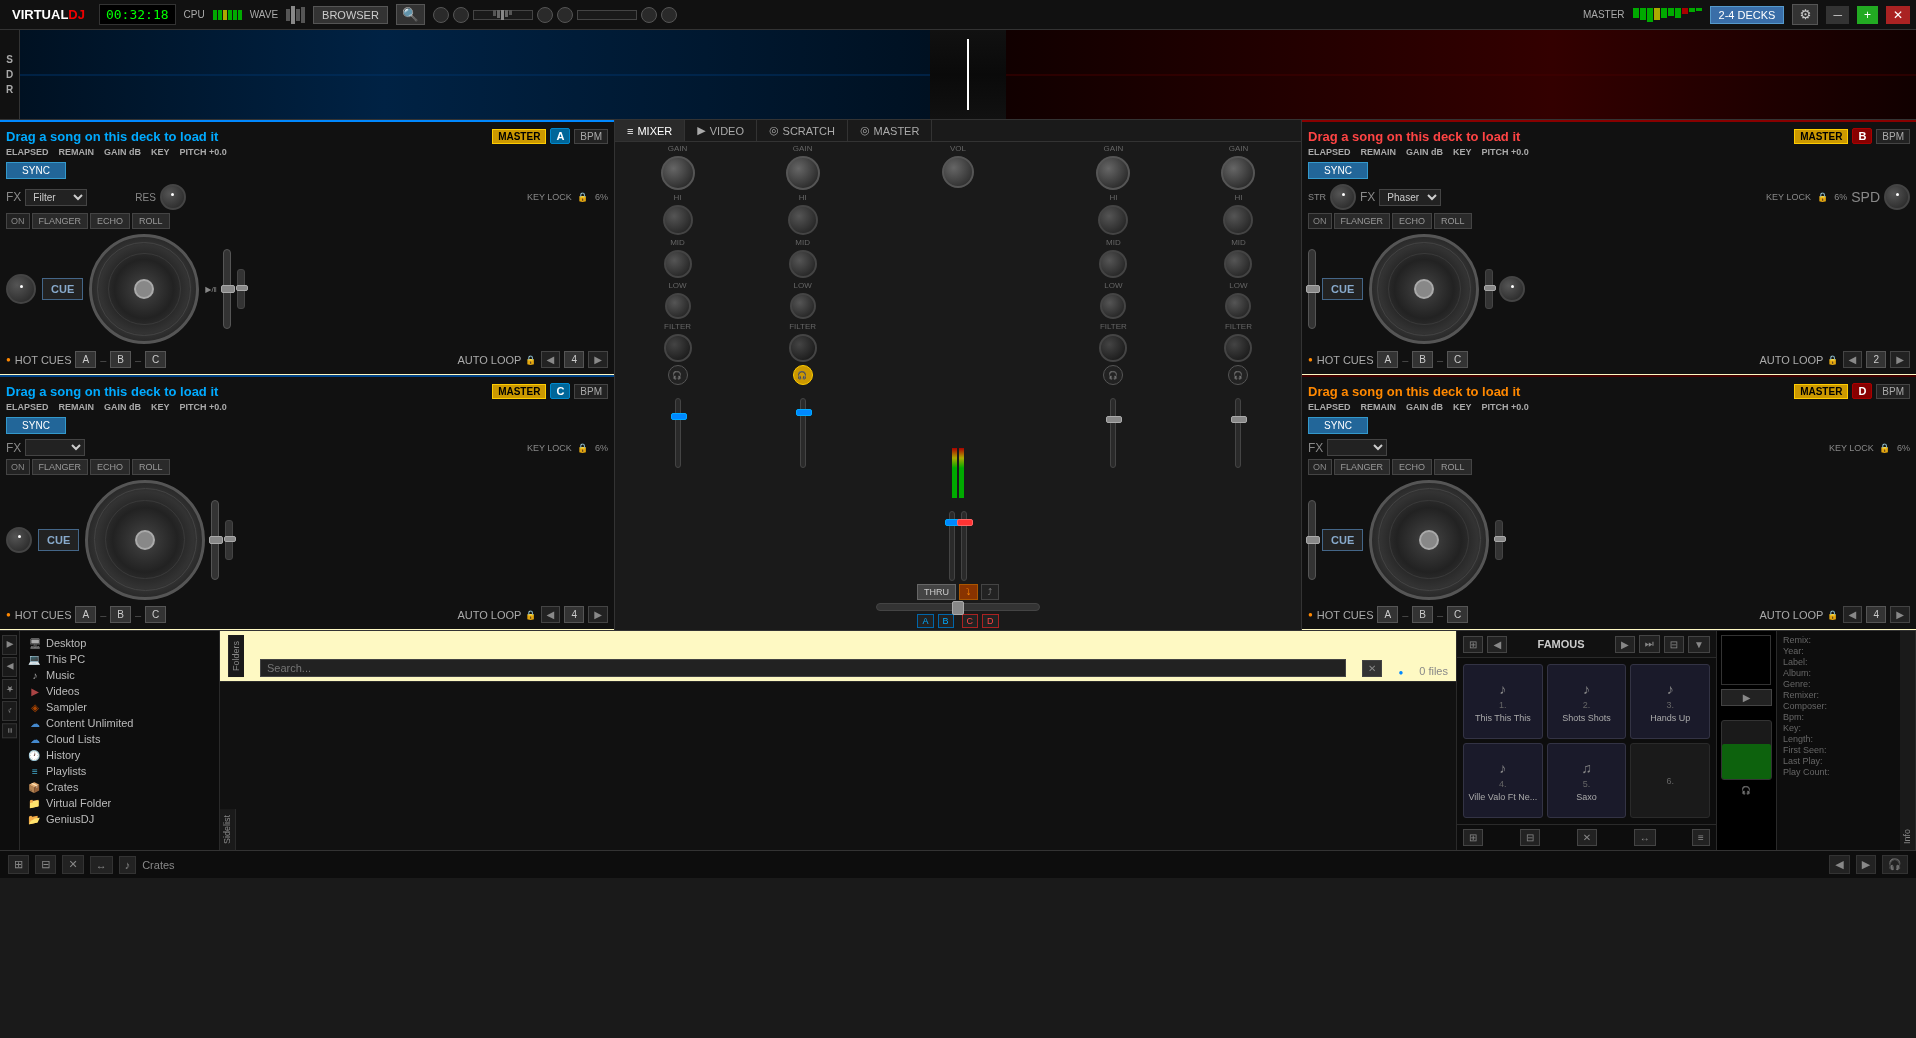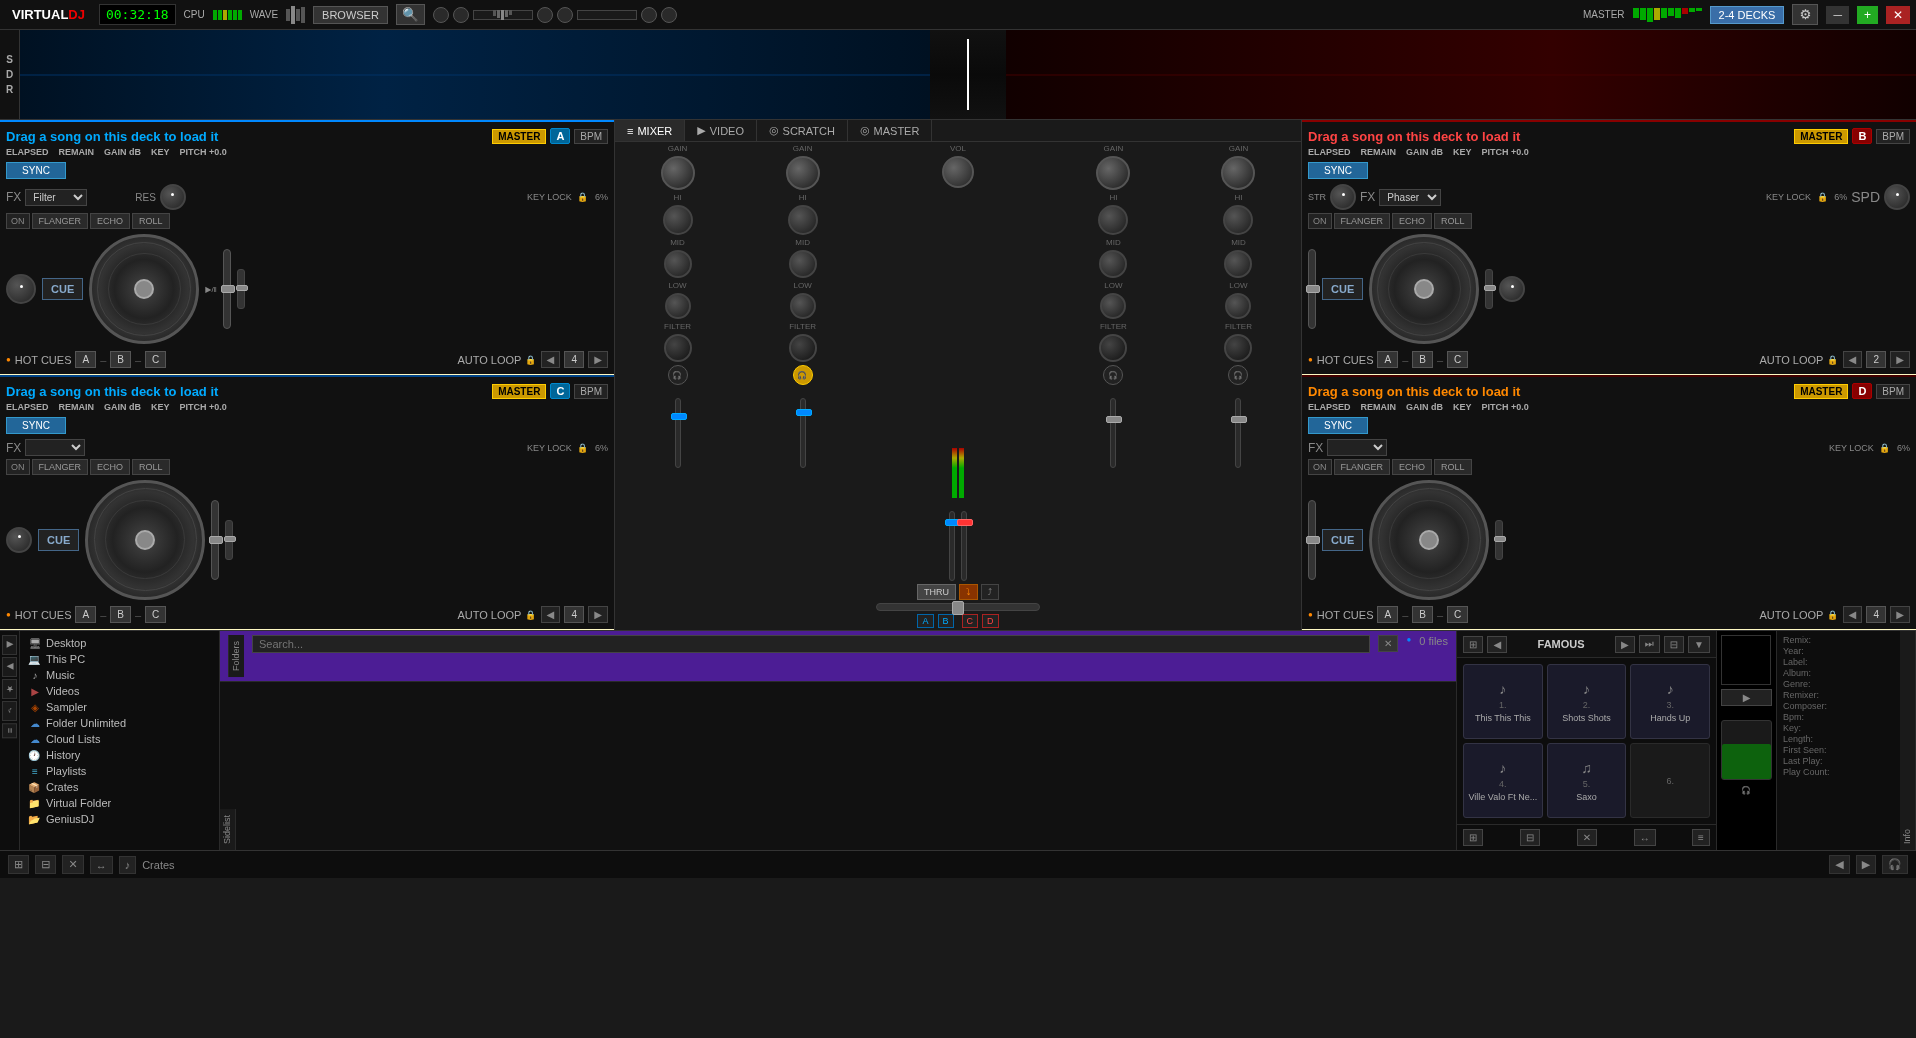--- a/index.html
+++ b/index.html
@@ -514,24 +514,24 @@
     }
 
     .file-browser {
       flex: 1;
       display: flex;
       flex-direction: column;
       background: #111;
     }
     .file-browser-header {
       display: flex;
-      align-items: flex-start;
-      gap: 8px;
+      align-items: flex-end;
+      gap: 16px;
       padding: 4px 8px;
-      background: #4c1d95;
+      background: #fef9c3;
       border-bottom: 1px solid #2a2a2a;
     }
     .search-box {
       background: #222;
       border: 1px solid #444;
       color: #ccc;
       padding: 2px 6px;
       font-size: 11px;
       flex: 1;
     }
@@ -1474,21 +1474,21 @@
     <div class="tree-item">
       <span class="tree-icon video">▶</span>
       <span>Videos</span>
     </div>
     <div class="tree-item">
       <span class="tree-icon sampler">◈</span>
       <span>Sampler</span>
     </div>
     <div class="tree-item">
       <span class="tree-icon content">☁</span>
-      <span>Folder Unlimited</span>
+      <span>Content Unlimited</span>
     </div>
     <div class="tree-item">
       <span class="tree-icon cloud">☁</span>
       <span>Cloud Lists</span>
     </div>
     <div class="tree-item">
       <span class="tree-icon history">🕐</span>
       <span>History</span>
     </div>
     <div class="tree-item">

